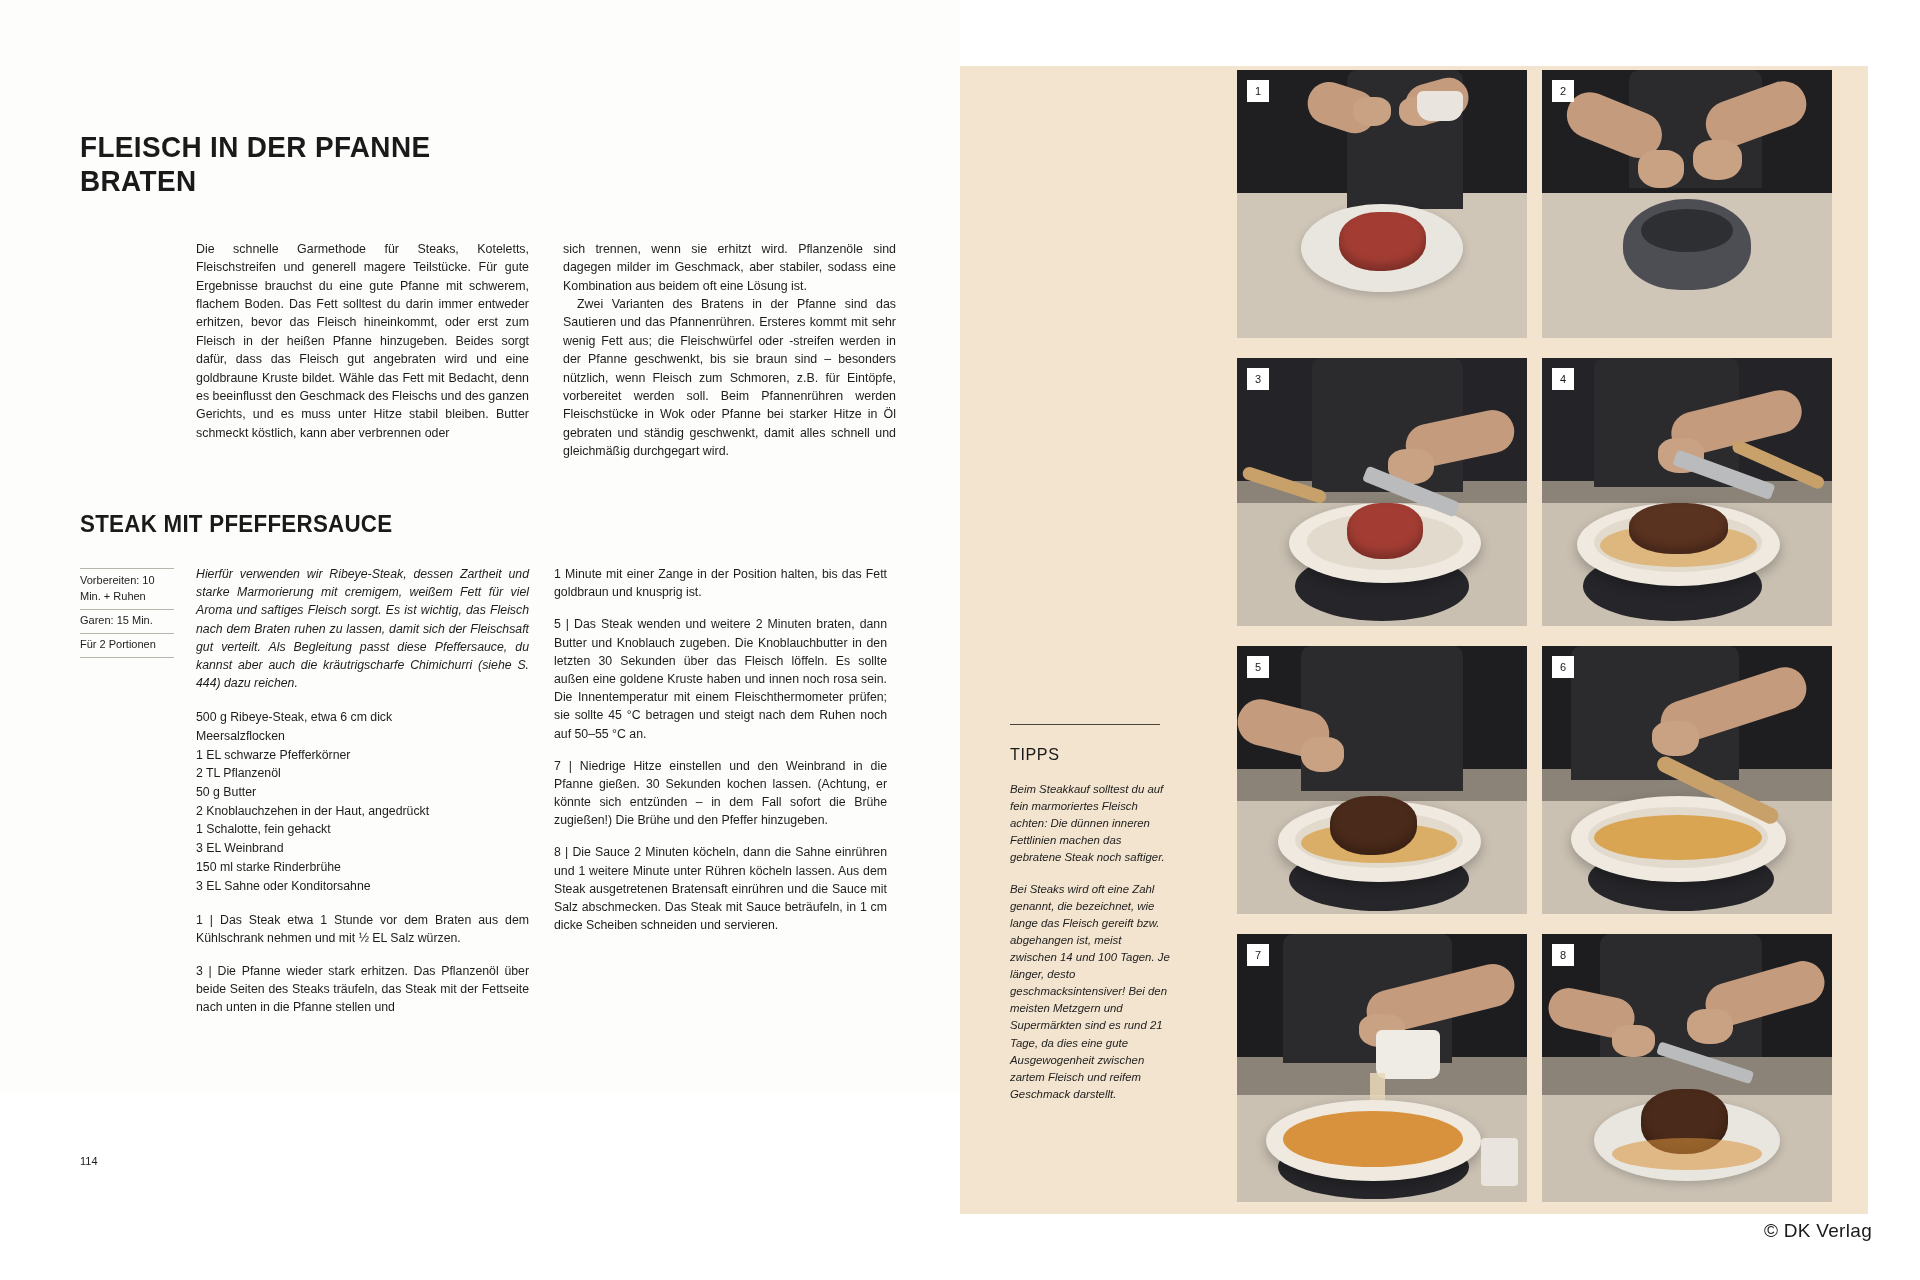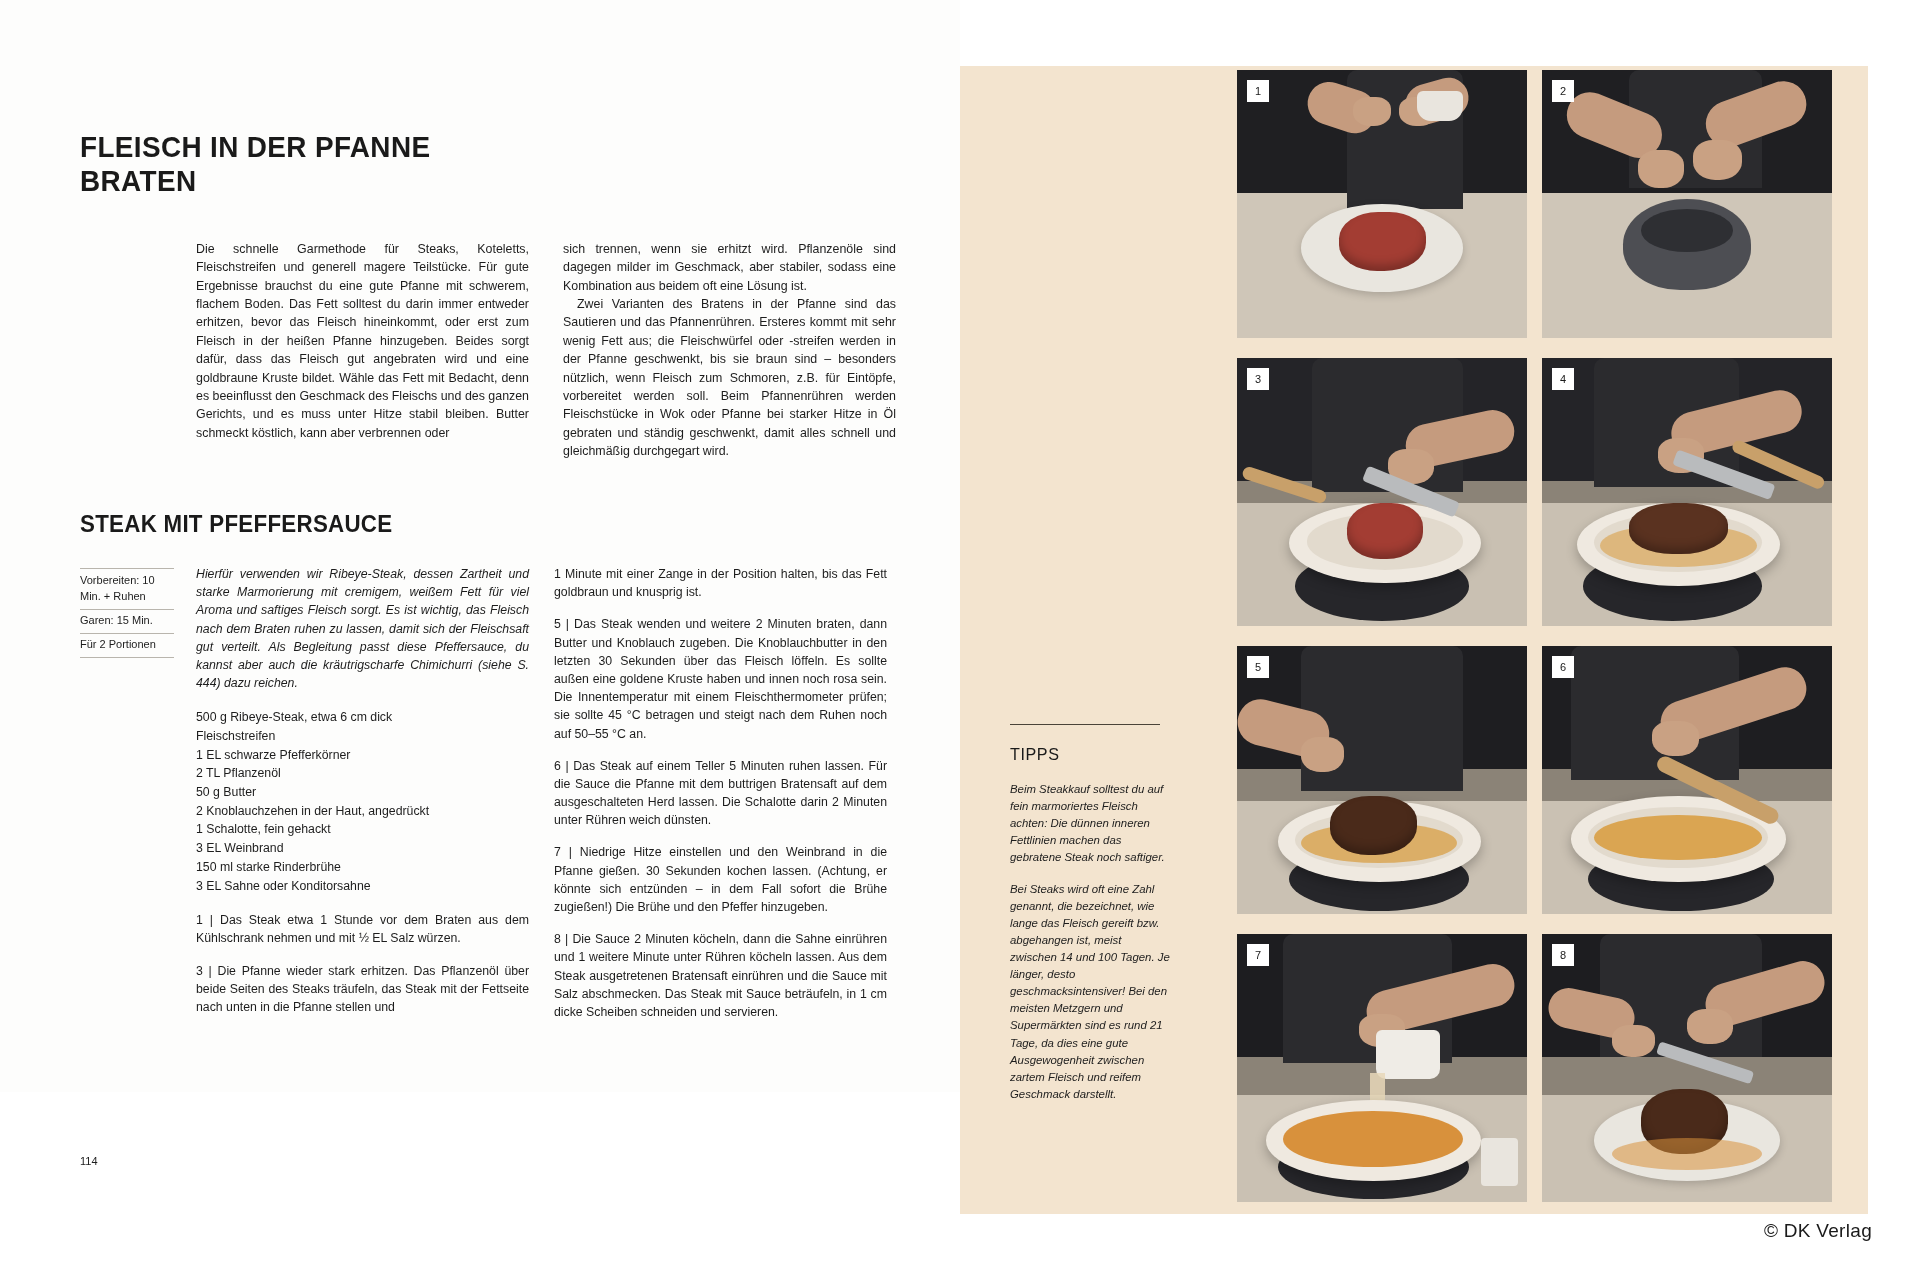--- a/index.html
+++ b/index.html
@@ -268,37 +268,36 @@
       <div class="m-row">Vorbereiten: 10 Min. + Ruhen</div>
       <div class="m-row">Garen: 15 Min.</div>
       <div class="m-row no-border">Für 2 Portionen</div>
     </div>
 
     <div class="body-cols">
       <div class="body-col">
         <p class="lead">Hierfür verwenden wir Ribeye-Steak, dessen Zartheit und starke Marmorierung mit cremigem, weißem Fett für viel Aroma und saftiges Fleisch sorgt. Es ist wichtig, das Fleisch nach dem Braten ruhen zu lassen, damit sich der Fleischsaft gut verteilt. Als Begleitung passt diese Pfeffersauce, du kannst aber auch die kräutrigscharfe Chimichurri (siehe S. 444) dazu reichen.</p>
         <div class="ingredients">
           <div>500 g Ribeye-Steak, etwa 6 cm dick</div>
-          <div>Fleischstreifen</div>
+          <div>Meersalzflocken</div>
           <div>1 EL schwarze Pfefferkörner</div>
           <div>2 TL Pflanzenöl</div>
           <div>50 g Butter</div>
           <div>2 Knoblauchzehen in der Haut, angedrückt</div>
           <div>1 Schalotte, fein gehackt</div>
           <div>3 EL Weinbrand</div>
           <div>150 ml starke Rinderbrühe</div>
           <div>3 EL Sahne oder Konditorsahne</div>
         </div>
         <p class="step">1 | Das Steak etwa 1 Stunde vor dem Braten aus dem Kühlschrank nehmen und mit ½ EL Salz würzen.</p>
         <p class="step">3 | Die Pfanne wieder stark erhitzen. Das Pflanzenöl über beide Seiten des Steaks träufeln, das Steak mit der Fettseite nach unten in die Pfanne stellen und</p>
       </div>
       <div class="body-col">
         <p class="step">1 Minute mit einer Zange in der Position halten, bis das Fett goldbraun und knusprig ist.</p>
         <p class="step">5 | Das Steak wenden und weitere 2 Minuten braten, dann Butter und Knoblauch zugeben. Die Knoblauchbutter in den letzten 30 Sekunden über das Fleisch löffeln. Es sollte außen eine goldene Kruste haben und innen noch rosa sein. Die Innentemperatur mit einem Fleischthermometer prüfen; sie sollte 45 °C betragen und steigt nach dem Ruhen noch auf 50–55 °C an.</p>
-        <p class="step">6 | Das Steak auf einem Teller 5 Minuten ruhen lassen. Für die Sauce die Pfanne mit dem buttrigen Bratensaft auf dem ausgeschalteten Herd lassen. Die Schalotte darin 2 Minuten unter Rühren weich dünsten.</p>
         <p class="step">7 | Niedrige Hitze einstellen und den Weinbrand in die Pfanne gießen. 30 Sekunden kochen lassen. (Achtung, er könnte sich entzünden – in dem Fall sofort die Brühe zugießen!) Die Brühe und den Pfeffer hinzugeben.</p>
         <p class="step">8 | Die Sauce 2 Minuten köcheln, dann die Sahne einrühren und 1 weitere Minute unter Rühren köcheln lassen. Aus dem Steak ausgetretenen Bratensaft einrühren und die Sauce mit Salz abschmecken. Das Steak mit Sauce beträufeln, in 1 cm dicke Scheiben schneiden und servieren.</p>
       </div>
     </div>
 
     <div class="page-number">114</div>
   </div>
 
   <div class="page-right">
     <div class="beige-panel"></div>

